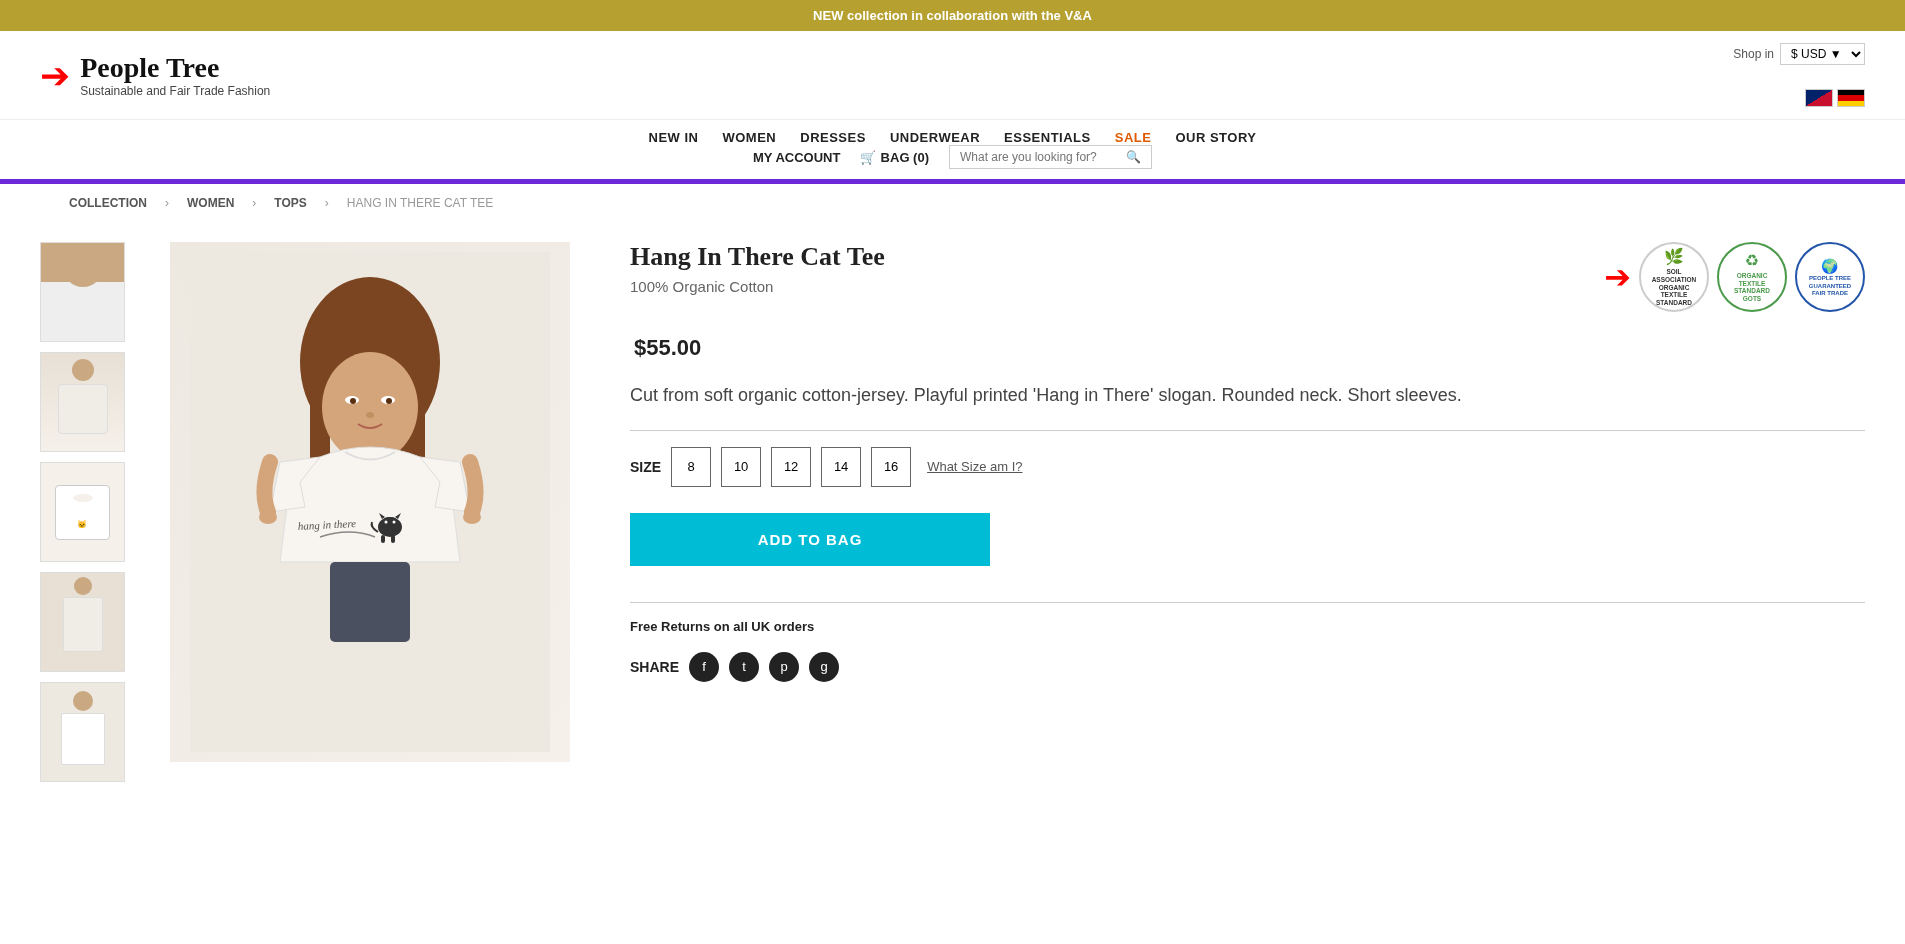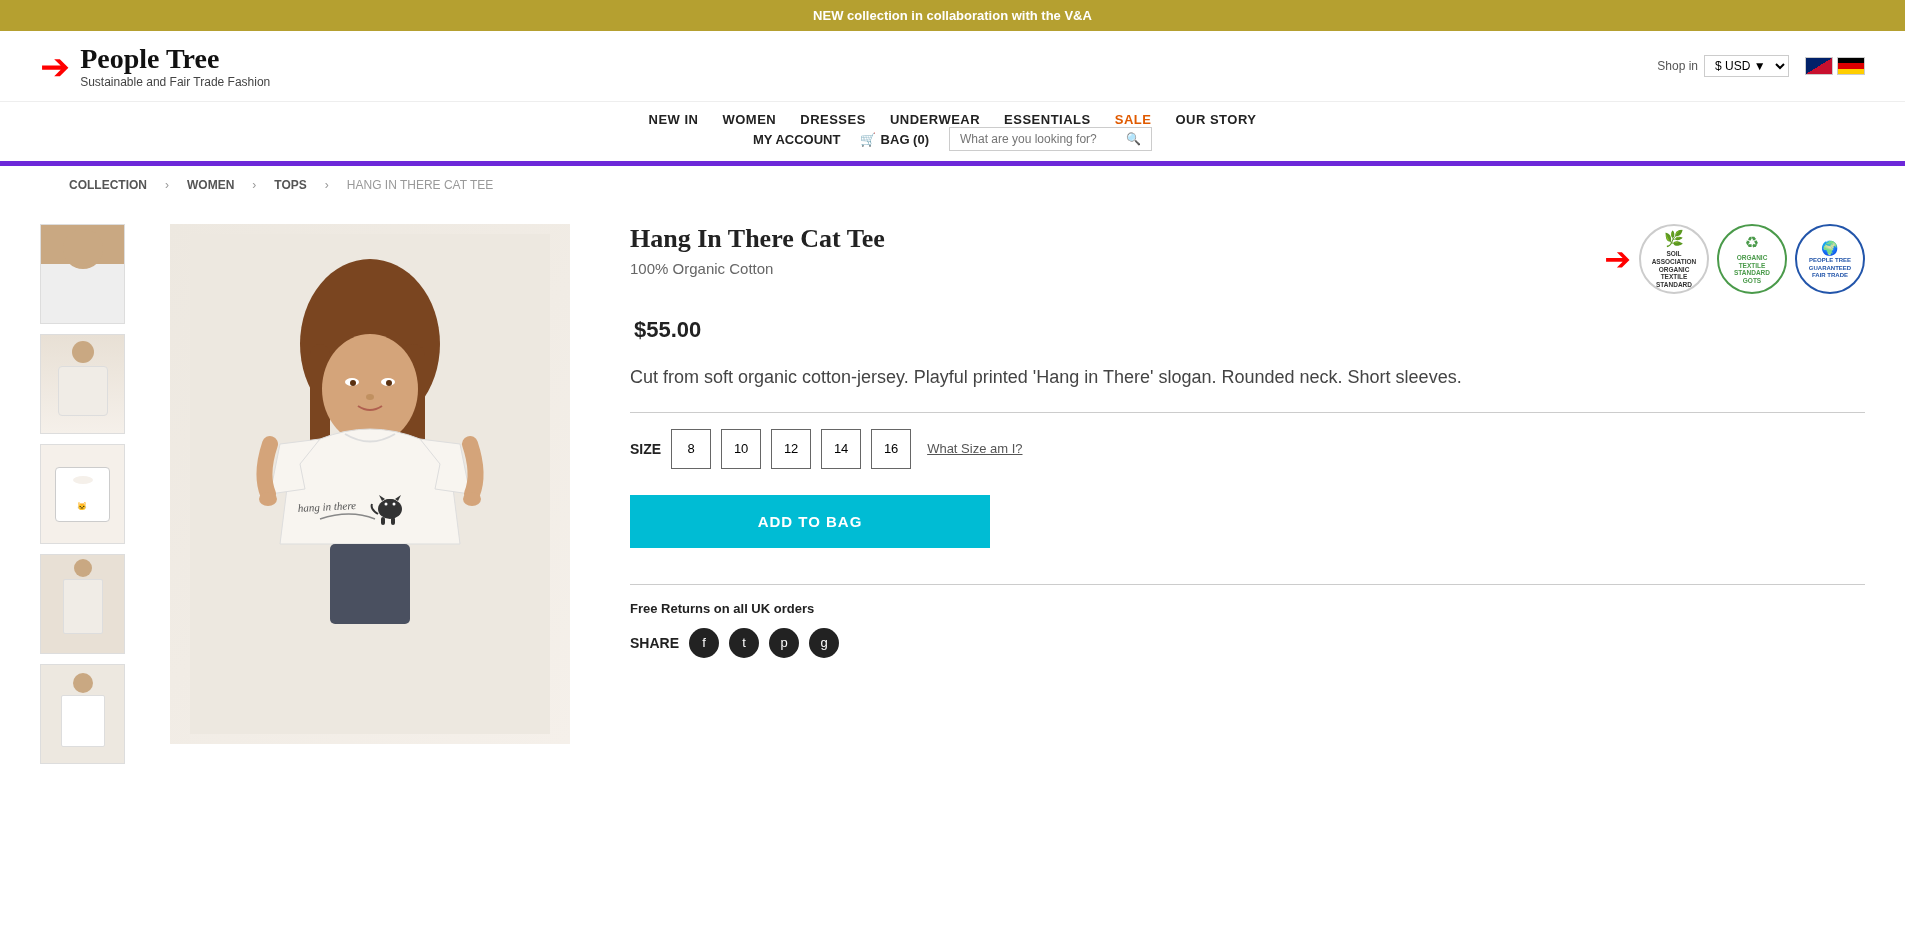--- a/index.html
+++ b/index.html
@@ -33,22 +33,23 @@
       font-weight: 900;
       font-family: Georgia, serif;
       color: #111;
     }
     .logo-text p {
       font-size: 12px;
       color: #444;
     }
     .header-right {
       display: flex;
-      align-items: center;
-      gap: 16px;
+      align-items: flex-end;
+      gap: 24px;
+      flex-direction: column;
     }
     .shop-in {
       font-size: 12px;
       color: #555;
       display: flex;
       align-items: center;
       gap: 6px;
     }
     .currency-select {
       border: 1px solid #ccc;
@@ -287,21 +288,21 @@
     .free-returns {
       font-size: 13px;
       font-weight: bold;
       color: #222;
       margin-top: 16px;
     }
     .share-row {
       display: flex;
       align-items: center;
       gap: 10px;
-      margin-top: 12px;
+      margin-top: 18px;
     }
     .share-label {
       font-size: 14px;
       font-weight: bold;
       color: #222;
     }
     .social-icon {
       width: 30px;
       height: 30px;
       background: #222;

